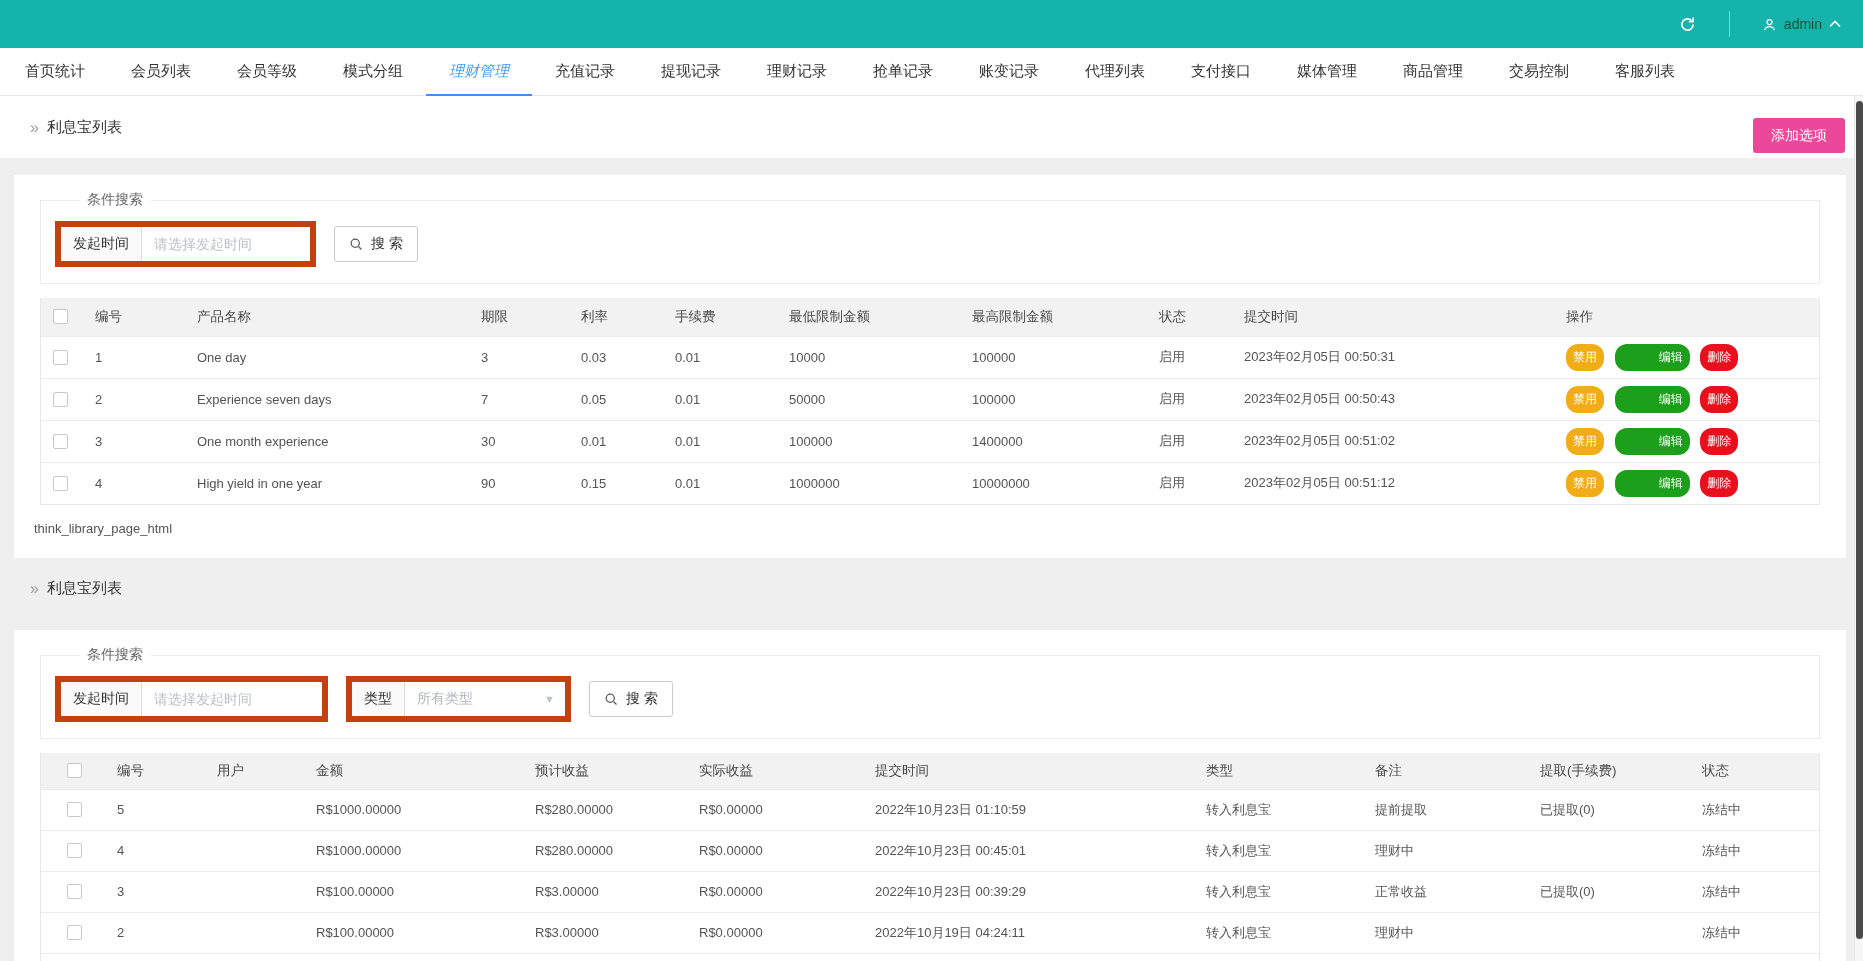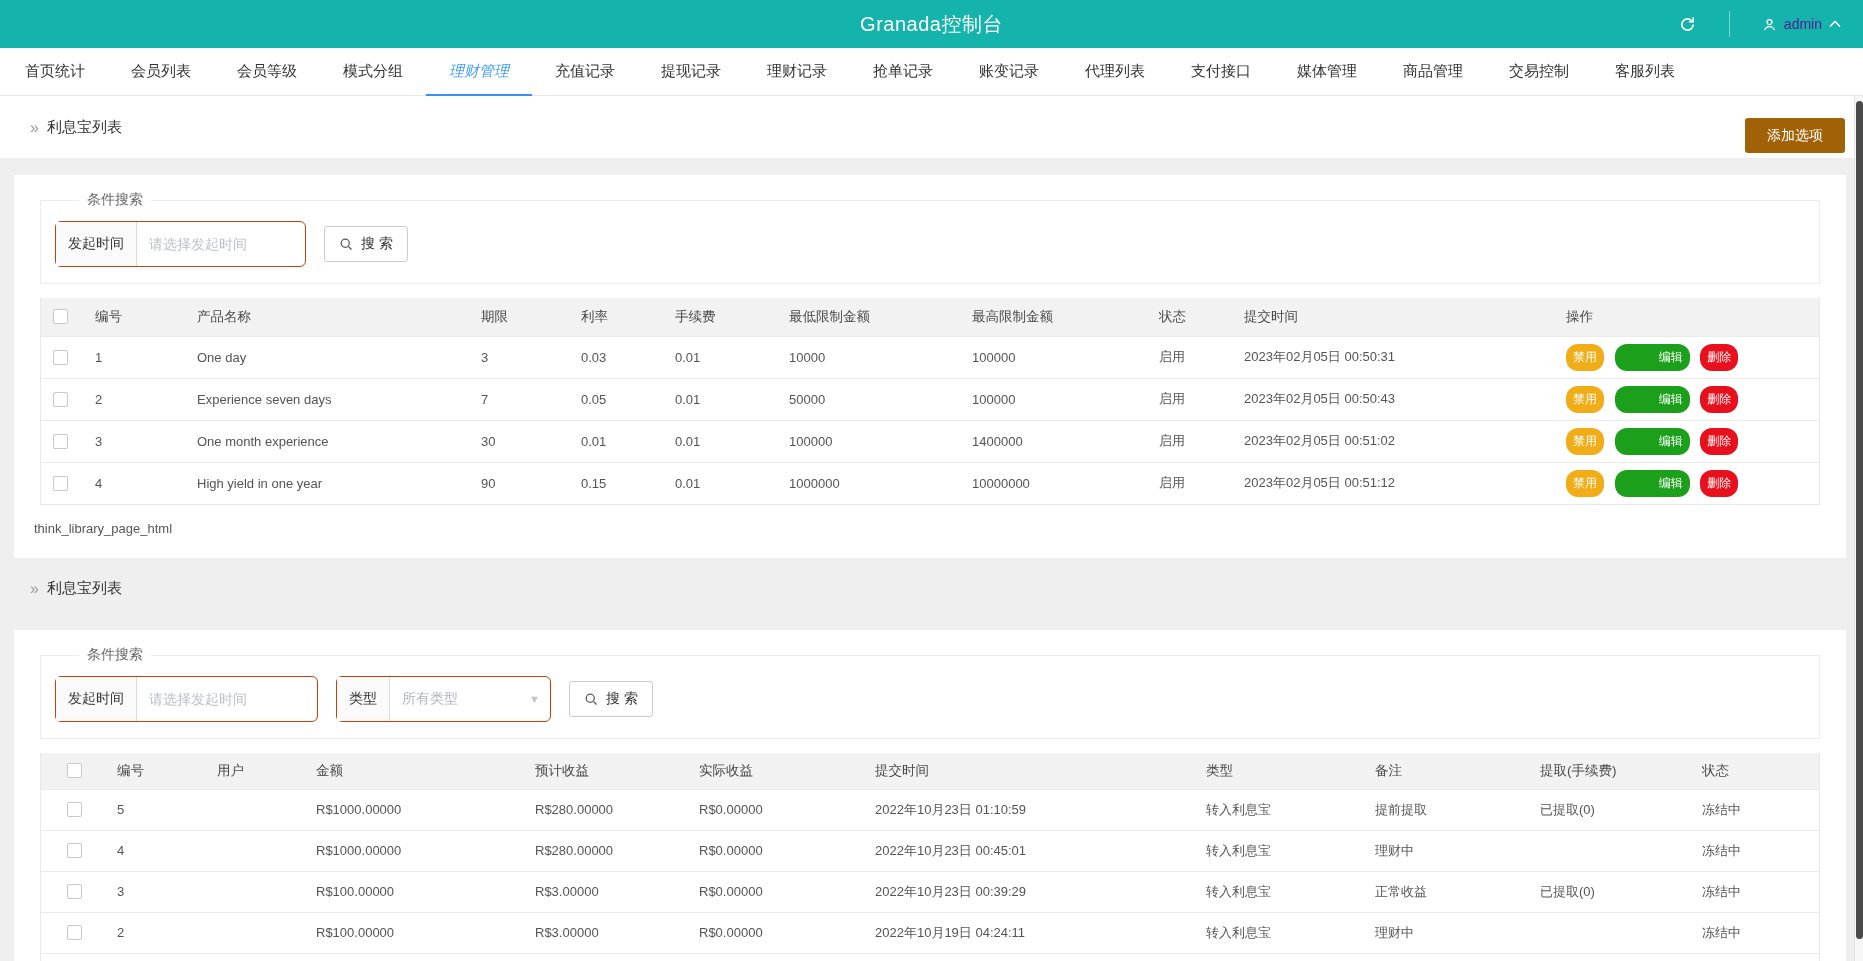--- a/index.html
+++ b/index.html
@@ -5,48 +5,48 @@
   * { box-sizing: border-box; margin: 0; padding: 0; }
   html,body { width:1863px; height:961px; overflow:hidden; }
   body {
     font-family: "Liberation Sans", "DejaVu Sans", sans-serif;
     background:#efefef; color:#333; position:relative;
   }
 
   
   .topbar { height:48px; background:#14b4ac; position:relative; display:flex; align-items:center; }
   .topbar-title { position:absolute; left:0; right:0; text-align:center; color:#fff; font-size:20px; letter-spacing:.5px; }
-  .topbar-right { position:absolute; right:14px; top:0; height:100%; display:flex; align-items:center; gap:24px; color:#4c1d95; }
+  .topbar-right { position:absolute; right:14px; top:0; height:100%; display:flex; align-items:center; gap:24px; color:#14532d; }
   .tb-icon { width:34px; height:48px; display:flex; align-items:center; justify-content:center; cursor:pointer; }
   .tb-divider { width:1px; height:26px; background:rgba(255,255,255,.45); }
   .admin-box { display:flex; align-items:center; gap:7px; height:48px; padding:0 8px; cursor:pointer; }
   .admin-name { font-size:14px; }
 
   
   .nav { height:48px; background:#fff; border-bottom:1px solid #e7e7e7; display:flex; padding-left:2px; }
   .tab { height:48px; line-height:46px; padding:0 23px; font-size:15px; color:#333; cursor:pointer; border-bottom:2px solid transparent; white-space:nowrap; }
   .tab.active { color:#409eff; border-bottom-color:#3d8ff7;font-style:italic; }
 
   
   .crumb-bar { background:#fff; height:62px; position:relative; margin-bottom:17px; }
   .crumb-bar2 { background:transparent; height:72px; position:relative; }
   .crumb { position:absolute; left:30px; top:50%; transform:translateY(-50%); display:flex; align-items:center; gap:8px; font-size:15px; color:#333; }
   .crumb2 { top:42%; }
   .crumb .gg { color:#9a9a9a; font-size:16px; }
-  .add-btn { position:absolute; right:18px; top:22px; width:100px; height:35px; background:#a16207; color:#fff; border:none; border-radius:3px; font-size:14px; cursor:pointer; font-family:inherit; }
+  .add-btn { position:absolute; right:18px; top:22px; width:92px; height:35px; background:#ec4899; color:#fff; border:none; border-radius:3px; font-size:14px; cursor:pointer; font-family:inherit; }
 
   
   .card { background:#fff; margin:0 17px 0 14px; }
   .card1 { height:383px; overflow:hidden; }
   .card2 { height:340px; overflow:hidden; }
 
   fieldset.search-fs { border:1px solid #ececec; margin:16px 26px 14px 26px; padding:12px 28px 16px 14px; }
   fieldset.search-fs legend { color:#666; font-size:14px; padding:0 8px; margin-left:24px; }
   .form-row { display:flex; align-items:center; gap:18px; }
-  .igroup { display:flex; height:46px; border:1px solid #c2410c; border-radius:6px; background:#fff; }
+  .igroup { display:flex; height:46px; border:6px solid #c2410c; border-radius:0; background:#fff; }
   .igroup .ilabel { background:#fafafa; border-right:1px solid #dcdcdc; padding:0 12px; display:flex; align-items:center; font-size:14px; color:#333; white-space:nowrap; }
   .igroup input { border:none; outline:none; padding:0 12px; font-size:14px; color:#333; width:168px; font-family:inherit; background:transparent; }
   .igroup input::placeholder { color:#bcbfc6; }
   .igroup .iselect { width:160px; display:flex; align-items:center; justify-content:space-between; padding:0 10px 0 12px; font-size:14px; color:#b2b5bb; cursor:pointer; }
   .iselect .caret { color:#c0c4cc; font-size:11px; }
   .search-btn { height:36px; padding:0 14px; background:#fff; border:1px solid #ccc; border-radius:3px; font-size:14px; color:#333; display:flex; align-items:center; gap:7px; cursor:pointer; font-family:inherit; }
 
   
   .tbl-wrap { margin:0 26px; border:1px solid #e8e8e8; border-top:none; }
   table { width:100%; border-collapse:collapse; table-layout:fixed; }
@@ -67,21 +67,20 @@
   
   .sbar { position:absolute; right:0; top:96px; width:9px; height:865px; background:#f7f7f7; border-left:1px solid #e4e4e4; }
   .sbar-thumb { position:absolute; left:1px; top:5px; width:7px; height:838px; background:#4a4a4a; border-radius:4px; cursor:pointer; }
 
   svg { display:block; }
 </style>
 </head>
 <body>
 
 <div class="topbar">
-  <div class="topbar-title">Granada控制台</div>
   <div class="topbar-right">
     <div class="tb-icon">
       <svg width="17" height="17" viewBox="0 0 24 24" fill="none" stroke="#fff" stroke-width="2.4">
         <path d="M20 12a8 8 0 1 1-2.3-5.6"></path>
           <path d="M20 3v5h-5" stroke-linecap="round"></path>
       </svg>
     </div>
     <div class="tb-divider"></div>
     <div class="admin-box">
       <span>

